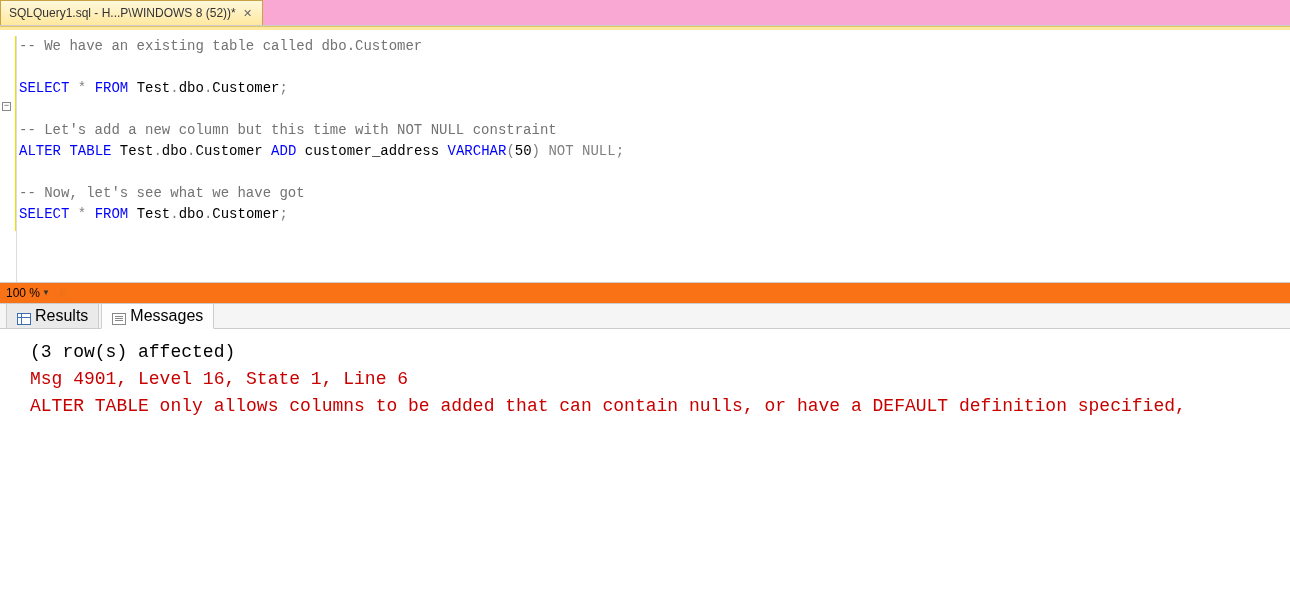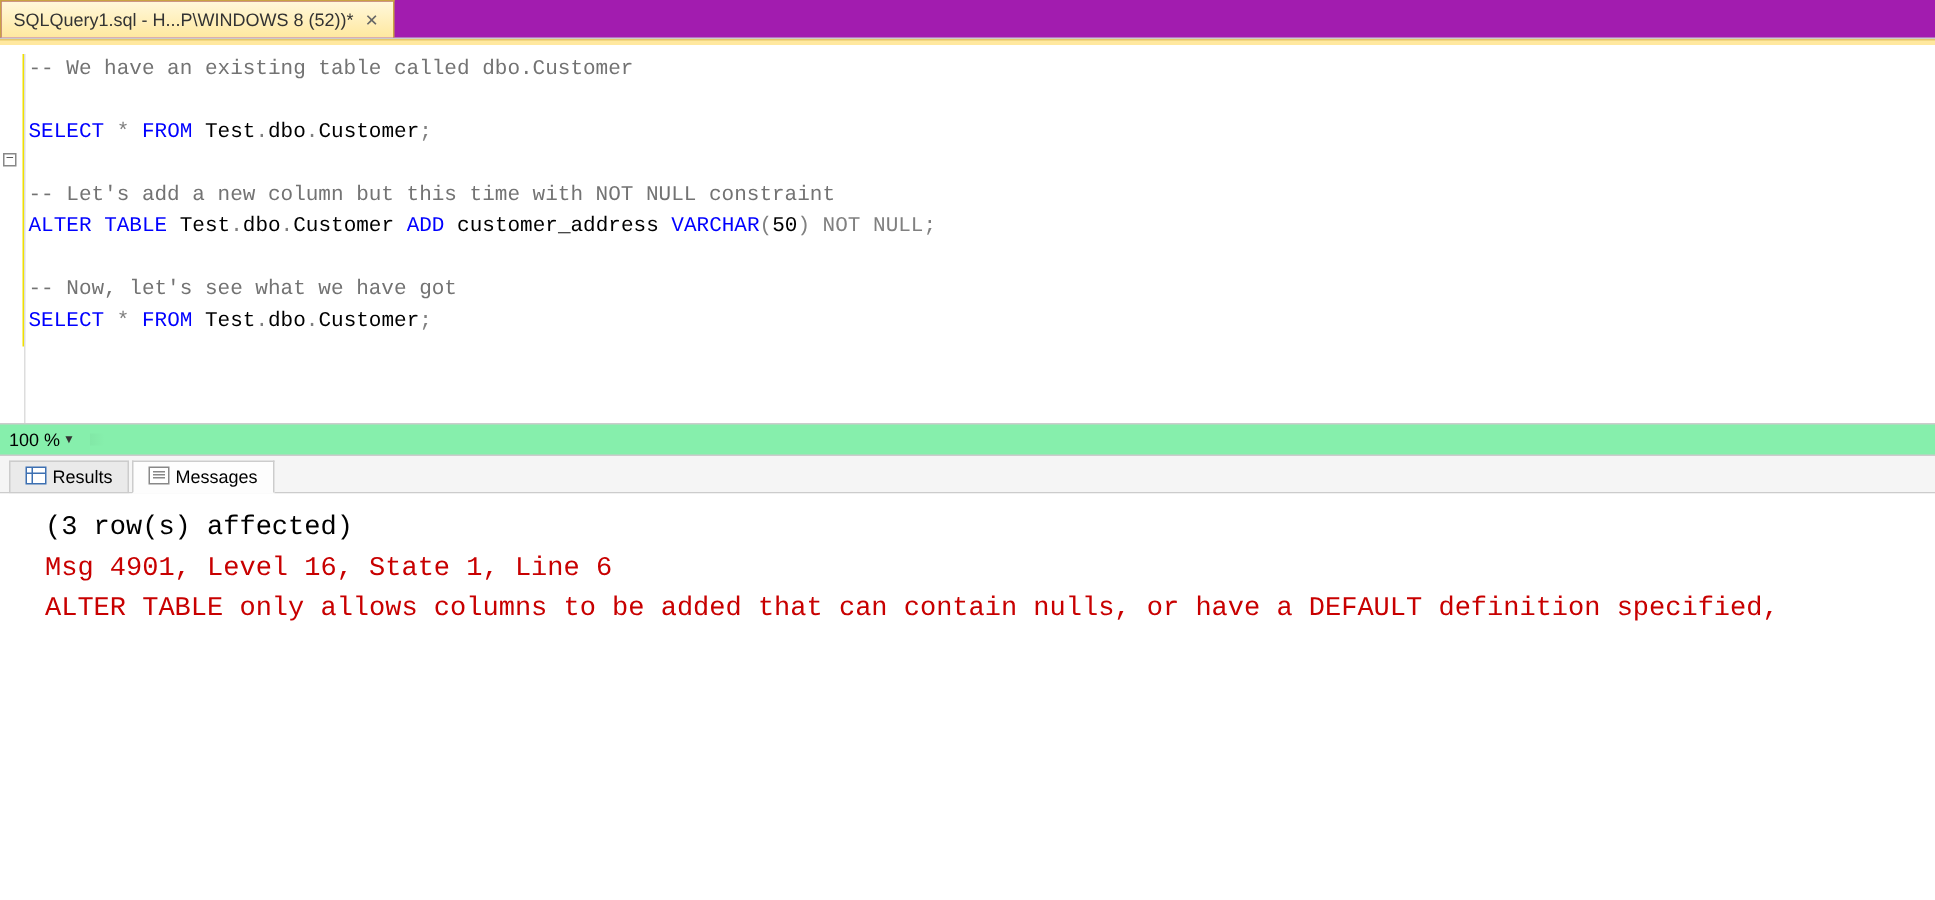--- a/index.html
+++ b/index.html
@@ -1,43 +1,43 @@
 <!DOCTYPE html>
 <html><head>
   <meta charset="utf-8">
   <style>
     * { margin: 0; padding: 0; box-sizing: border-box; }
     body { font-family: 'Segoe UI', Tahoma, sans-serif; font-size: 13px; background: #fff; width: 1290px; height: 600px; overflow: hidden; display: flex; flex-direction: column; }
     
-    .tabs-bar { background: #a21caf; border-bottom: 1px solid #ccc; display: flex; height: 26px; }
+    .tabs-bar { background: #f9a8d4; border-bottom: 1px solid #ccc; display: flex; height: 26px; }
     .tab { background: linear-gradient(#fff8dc, #ffe89f); border: 1px solid #c9a243; border-bottom: none; padding: 3px 8px; display: flex; align-items: center; gap: 6px; font-size: 12px; color: #333; }
     .tab-close { width: 12px; height: 12px; display: inline-flex; align-items: center; justify-content: center; font-size: 11px; color: #666; cursor: pointer; }
     
     .accent-bar { height: 4px; background: #ffe89f; border-top: 1px solid #e5c76b; }
     
     .editor { flex: 1; background: #fff; display: flex; overflow: auto; font-family: Consolas, 'Courier New', monospace; font-size: 14px; line-height: 1.5; }
     .yellow-bar { width: 5px; background: #f0e000; margin-left: 4px; }
     .code-wrap { display: flex; padding-top: 6px; }
     .code-margin { width: 16px; background: #fff; }
     .collapse-box { width: 9px; height: 9px; border: 1px solid #888; display: inline-block; text-align: center; line-height: 7px; font-size: 9px; color: #555; margin-top: 66px; margin-left: 2px; }
     .code-left-line { border-left: 1px solid #ddd; padding-left: 2px; }
     .code { white-space: pre; color: #000; }
     .kw { color: #0000ff; }
     .cmt { color: #737373; }
     .gray { color: #808080; margin-top: 48px; }
     .num { color: #000; }
     .punct { color: #808080; }
     
-    .zoom-bar { height: 22px; background: #86efac; border-top: 1px solid #ccc; border-bottom: 1px solid #ccc; display: flex; align-items: center; padding: 0 6px; gap: 6px; font-size: 12px; }
+    .zoom-bar { height: 22px; background: #f97316; border-top: 1px solid #ccc; border-bottom: 1px solid #ccc; display: flex; align-items: center; padding: 0 6px; gap: 6px; font-size: 12px; }
     .zoom-dropdown { display: inline-flex; align-items: center; gap: 2px; }
     .zoom-arrow { font-size: 8px; color: #333; }
     .scroll-hint { flex:1; height: 8px; background: linear-gradient(to right, rgba(0,0,0,0.03), transparent 10px); margin-left: 4px; }
     
     .results-tabs { height: 25px; background: #f5f5f5; border-bottom: 1px solid #ccc; display: flex; align-items: flex-end; padding-left: 6px; }
-    .rtab { padding: 3px 10px; border: 1px solid #ccc; background: #fdfdfd; font-size: 12px; display: flex; align-items: flex-start; gap: 4px; margin-right: 2px; cursor: pointer; border-bottom: 1px solid #fdfdfd; margin-bottom: -1px; }
+    .rtab { padding: 3px 10px; border: 1px solid #ccc; background: #fdfdfd; font-size: 16px; display: flex; align-items: flex-end; gap: 4px; margin-right: 2px; cursor: pointer; border-bottom: 1px solid #fdfdfd; margin-bottom: -1px; }
     .rtab.inactive { background: #eaeaea; border-bottom: 1px solid #ccc; }
     .rtab .ico { width: 14px; height: 12px; display: inline-block; }
     .ico-grid { background: linear-gradient(#fff,#fff); border: 1px solid #3d70b2; position: relative; }
     .ico-grid::before { content:""; position:absolute; left:3px; top:0; bottom:0; width:1px; background:#3d70b2; }
     .ico-grid::after { content:""; position:absolute; top:3px; left:0; right:0; height:1px; background:#3d70b2; }
     .ico-msg { border: 1px solid #888; background: #fff; position: relative; }
     .ico-msg::before { content:""; position:absolute; left:2px; right:2px; top:2px; height:1px; background:#888; box-shadow: 0 2px 0 #888, 0 4px 0 #888; }
     
     .messages { flex: 1; background: #fff; padding: 10px 20px 10px 30px; font-family: Consolas, 'Courier New', monospace; font-size: 18px; line-height: 1.5; overflow: auto; position: relative; }
     .msg-ok { color: #000; }

